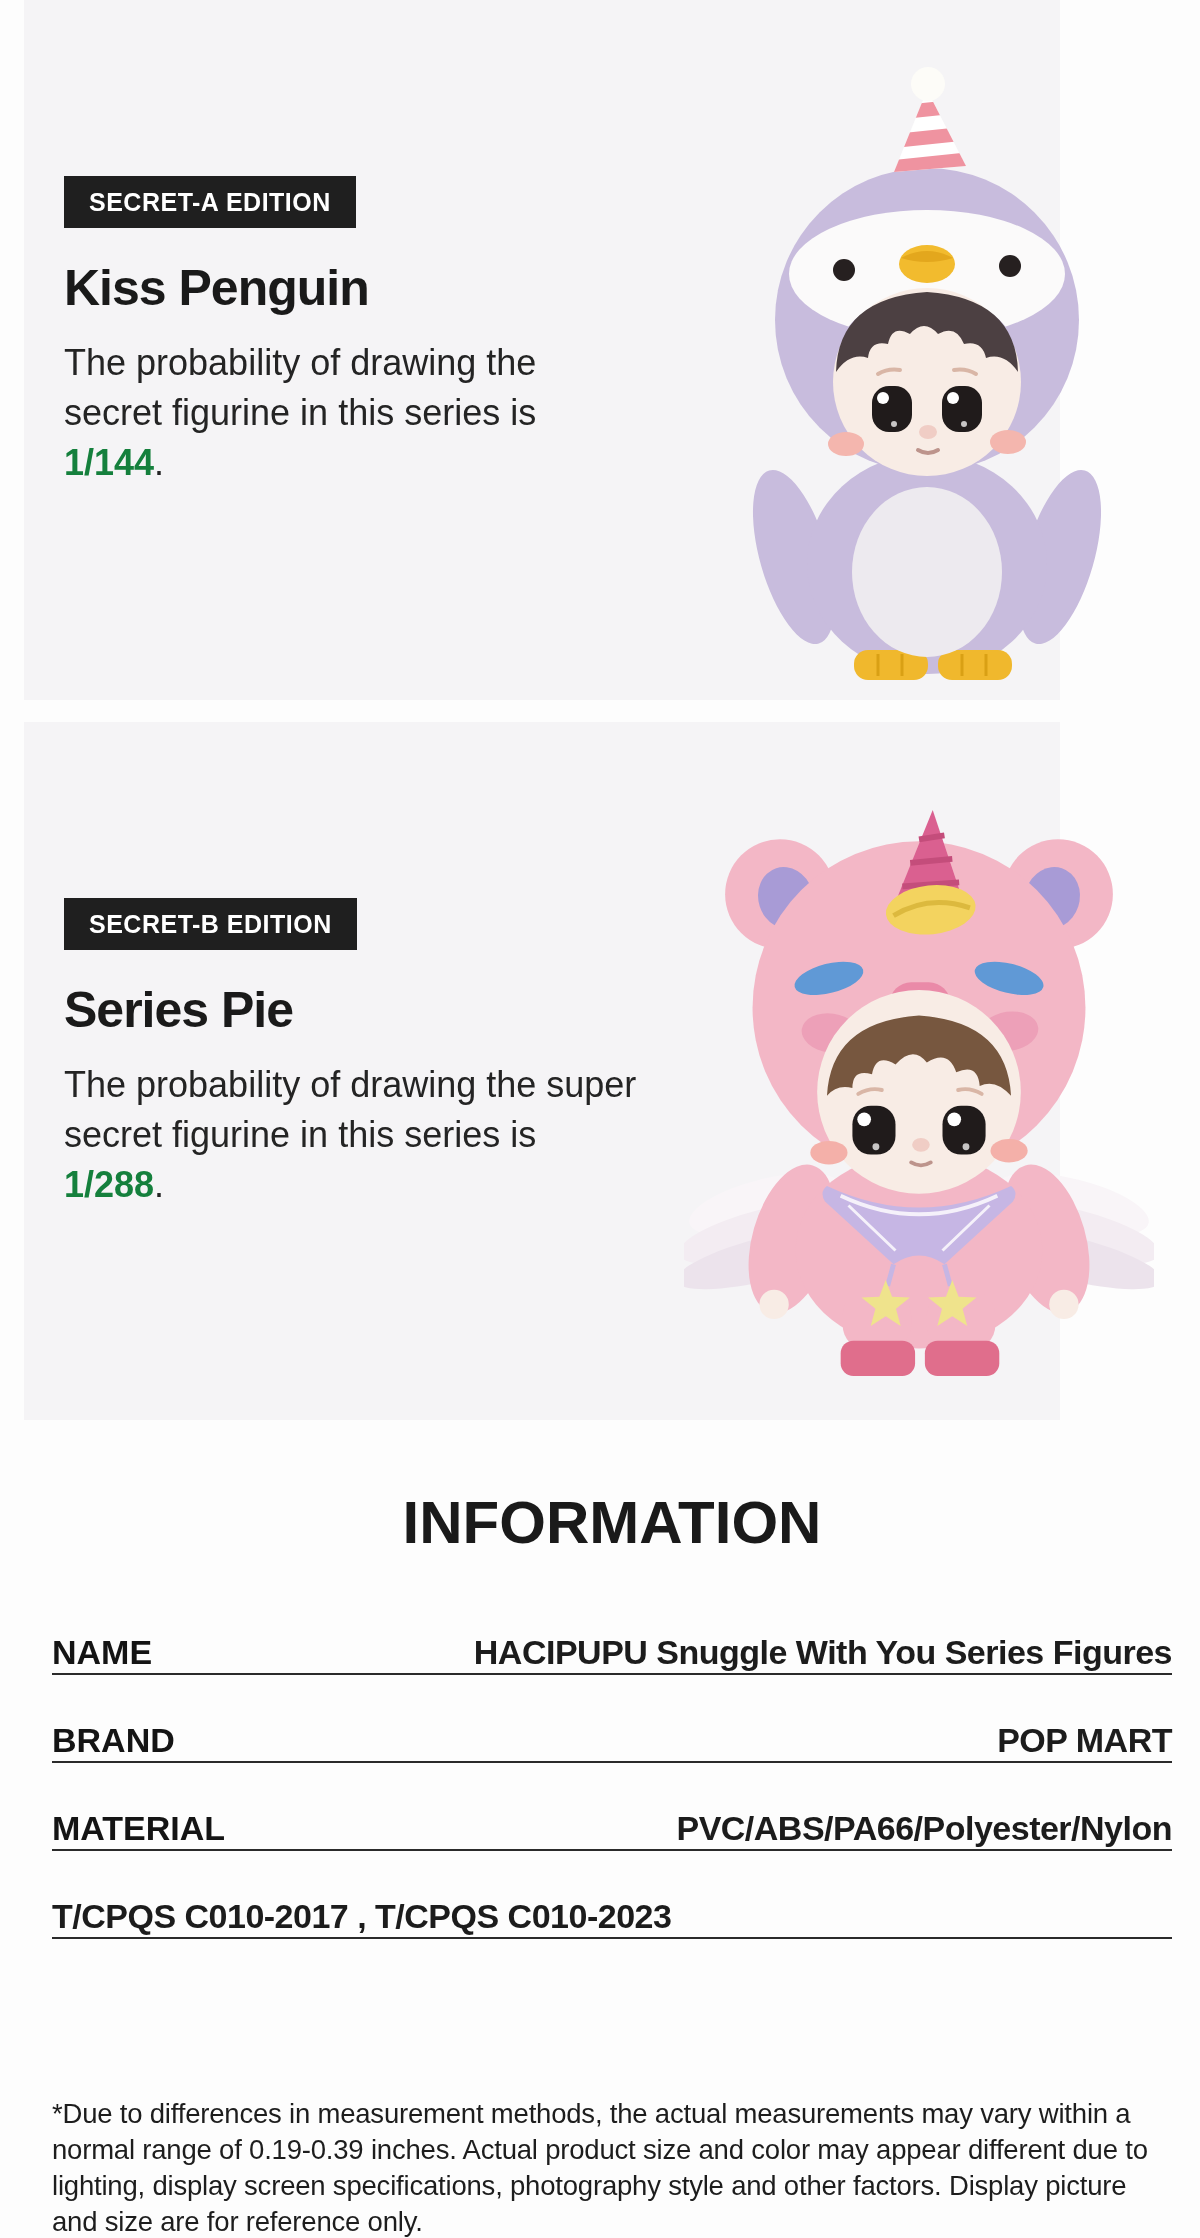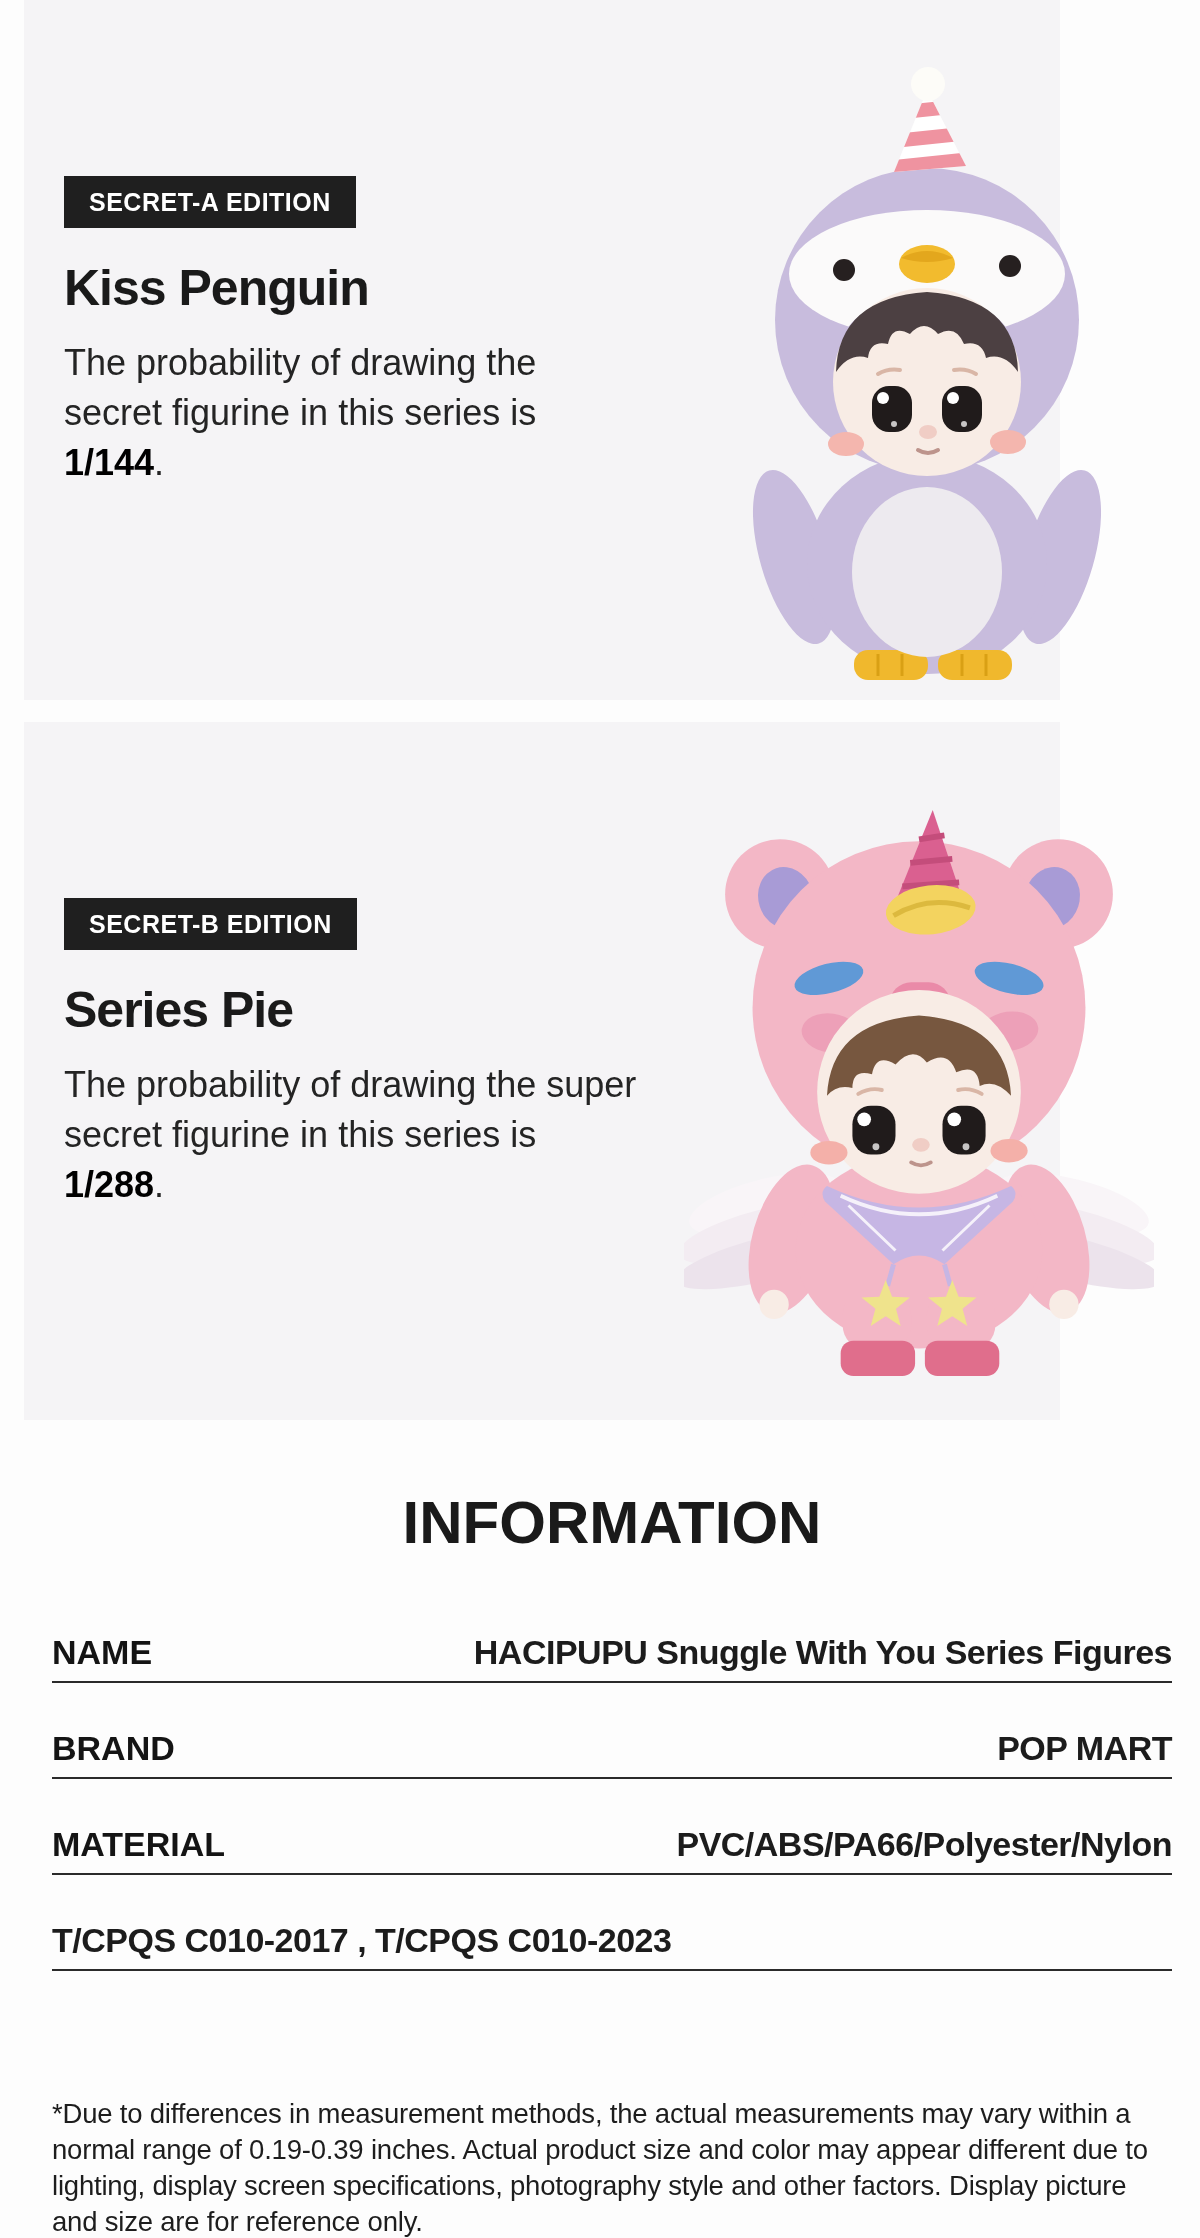--- a/index.html
+++ b/index.html
@@ -22,35 +22,35 @@
     font-size:25px; font-weight:700; letter-spacing:0.5px;
     padding:14px 25px 13px; line-height:1;
   }
   .product-title {
     margin-top:32px; font-size:50px; font-weight:700;
     letter-spacing:-1px; line-height:1.15; color:#1a1a1a;
   }
   .product-desc {
     margin-top:20px; font-size:36px; line-height:50px; color:#242424;
   }
-  .product-desc b { font-weight:700; color:#000000; }
+  .product-desc b { font-weight:700; color:#15803d; }
 
   .figure { position:absolute; }
   #figure-a { left:718px; top:52px; width:370px; height:630px; }
   #figure-b { left:660px; top:78px; width:470px; height:578px; }
 
   .info-heading {
     position:absolute; top:68px; left:0; width:1200px;
     text-align:center; font-size:60px; font-weight:700; letter-spacing:0px;
     color:#1a1a1a;
   }
   .info-table { position:absolute; left:40px; top:150px; width:1120px; }
   .info-row {
     display:flex; justify-content:space-between; align-items:center;
-    padding:45px 0 9px; border-bottom:2px solid #2b2b2b;
+    padding:45px 0 1px; border-bottom:2px solid #2b2b2b;
   }
   .info-row:first-child { padding-top:62px; }
   .info-label { font-size:34px; font-weight:700; line-height:40px; color:#141414; }
   .info-value { font-size:34px; font-weight:700; line-height:40px; letter-spacing:-0.5px; color:#1c1c1c; text-align:right; }
   .footnote {
     position:absolute; left:40px; top:676px; width:1122px;
     font-size:27.5px; line-height:36px; color:#1d1d1d; letter-spacing:-0.2px;
   }
 </style>
 </head>

